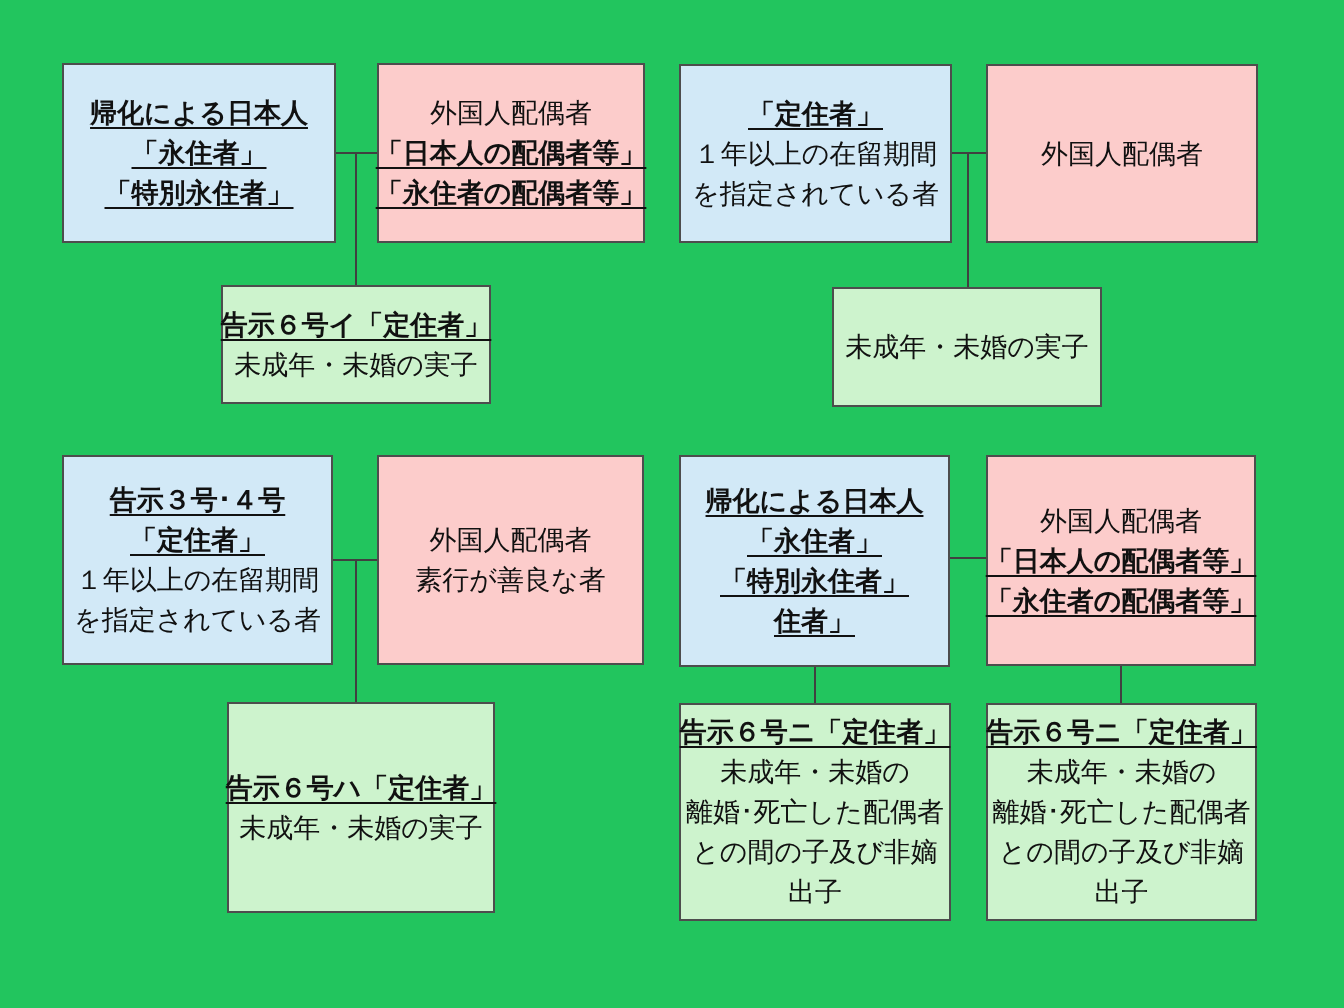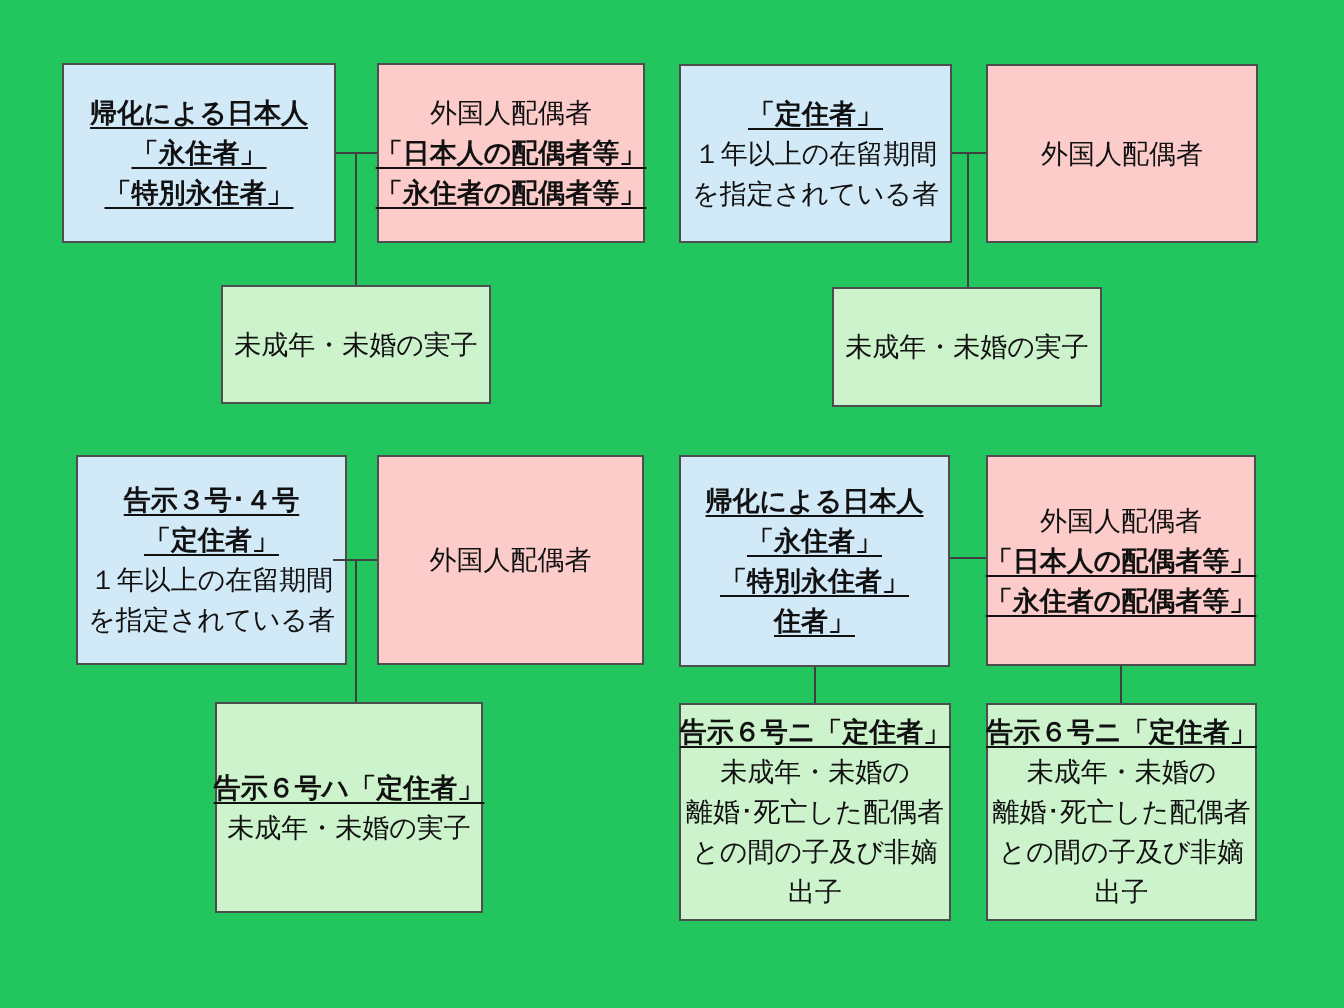--- a/index.html
+++ b/index.html
@@ -52,49 +52,51 @@
     <span class="ln em">「特別永住者」</span>
   </div>
   <div class="box pink" style="left:377px;top:63px;width:268px;height:180px">
     <span class="ln">外国人配偶者</span>
     <span class="ln em">「日本人の配偶者等」</span>
     <span class="ln em">「永住者の配偶者等」</span>
   </div>
   <div class="hline" style="left:336px;top:152px;width:41px;height:2px"></div>
   <div class="vline" style="left:355px;top:152px;width:2px;height:133px"></div>
   <div class="box green" style="left:221px;top:285px;width:270px;height:119px">
+    <span class="ln em">告示６号イ「定住者」</span>
     <span class="ln">未成年・未婚の実子</span>
   </div>
 
   <div class="box blue" style="left:679px;top:64px;width:273px;height:179px">
     <span class="ln em">「定住者」</span>
     <span class="ln">１年以上の在留期間</span>
     <span class="ln">を指定されている者</span>
   </div>
   <div class="box pink" style="left:986px;top:64px;width:272px;height:179px">
     <span class="ln">外国人配偶者</span>
   </div>
   <div class="hline" style="left:952px;top:152px;width:34px;height:2px"></div>
   <div class="vline" style="left:967px;top:152px;width:2px;height:135px"></div>
   <div class="box green" style="left:832px;top:287px;width:270px;height:120px">
     <span class="ln">未成年・未婚の実子</span>
   </div>
 
-  <div class="box blue" style="left:76px;top:455px;width:271px;height:210px">
+  <div class="box blue" style="left:62px;top:455px;width:271px;height:210px">
     <span class="ln em">告示３号･４号</span>
     <span class="ln em">「定住者」</span>
     <span class="ln">１年以上の在留期間</span>
     <span class="ln">を指定されている者</span>
   </div>
   <div class="box pink" style="left:377px;top:455px;width:267px;height:210px">
     <span class="ln">外国人配偶者</span>
+    <span class="ln">素行が善良な者</span>
   </div>
   <div class="hline" style="left:333px;top:559px;width:44px;height:2px"></div>
   <div class="vline" style="left:355px;top:559px;width:2px;height:143px"></div>
-  <div class="box green" style="left:215px;top:702px;width:268px;height:211px">
+  <div class="box green" style="left:227px;top:702px;width:268px;height:211px">
     <span class="ln em">告示６号ハ「定住者」</span>
     <span class="ln">未成年・未婚の実子</span>
   </div>
 
   <div class="box blue" style="left:679px;top:455px;width:271px;height:212px">
     <span class="ln em">帰化による日本人</span>
     <span class="ln em">「永住者」</span>
     <span class="ln em">「特別永住者」</span>
     <span class="ln em">住者」</span>
   </div>

